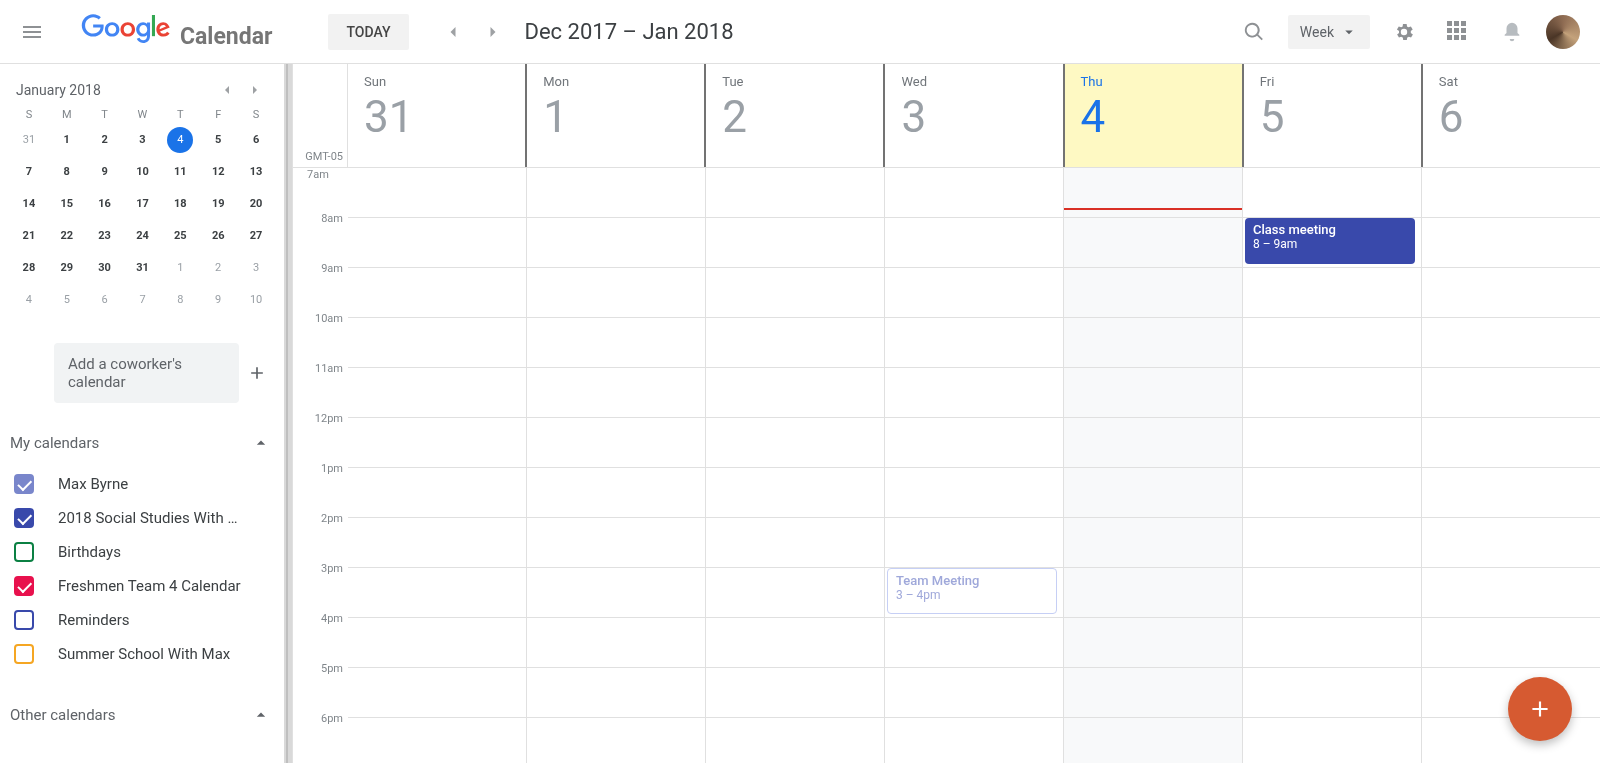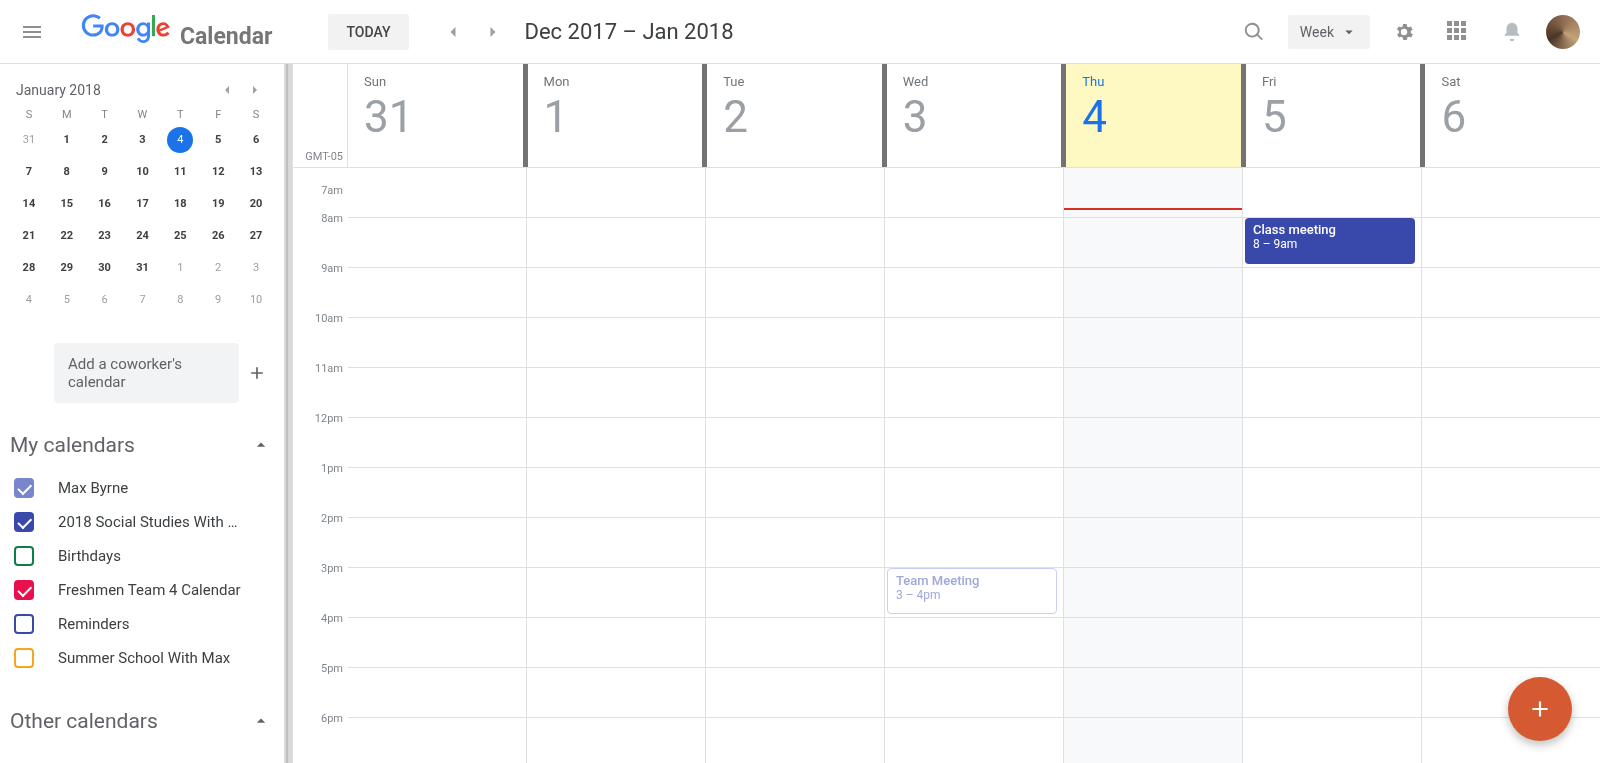--- a/index.html
+++ b/index.html
@@ -54,49 +54,49 @@
   .mini-day.today { background:#1a73e8; color:#fff; border-radius:50%; width:26px; height:26px; }
 
   
   .addrow { display:flex; align-items:center; margin-top:30px;padding-left:44px; }
   .addbox { flex:1; background:#f1f3f4; color:#5f6368; font-size:15px; padding:12px 14px; border-radius:4px; }
   .plus { width:36px; display:flex; justify-content:center; cursor:pointer; }
   .plus svg { width:20px; height:20px; fill:#5f6368; }
 
   
   .sect-head { display:flex; align-items:center; margin-top:30px; padding-right:4px; }
-  .sect-head .t { font-size:21px; color:#5f6368; flex:1; }
+  .sect-head .t { font-size:15px; color:#5f6368; flex:1; }
   .sect-head svg { width:20px; height:20px; fill:#5f6368; cursor:pointer; }
   .cal-list { margin-top:14px; }
   .cal-item { display:flex; align-items:center; height:34px; cursor:pointer; }
   .cb { width:20px; height:20px; border-radius:4px; border:2px solid; margin-right:24px; display:flex; align-items:center; justify-content:center; flex-shrink:0; margin-left:4px;}
   .cb.checked::after { content:""; width:6px; height:11px; border:solid #fff; border-width:0 2.5px 2.5px 0; transform:rotate(45deg) translateY(-1px); }
   .cal-item .name { font-size:15px; color:#3c4043; white-space:nowrap; overflow:hidden; text-overflow:ellipsis; }
   .sect-head.other { margin-top:34px; }
 
   
   .week { flex:1; display:flex; flex-direction:column; position:relative; }
   .dayhead { display:flex; height:104px; border-bottom:1px solid #e0e0e0; }
   .tzcol { width:55px; border-right:1px solid #e0e0e0; display:flex; align-items:flex-end; justify-content:flex-end; padding:0 4px 4px 0; font-size:11px; color:#80868b; }
-  .dcol { flex:1; border-right:5px solid #737373; padding:10px 0 0 16px; }
+  .dcol { flex:1; border-right:2px solid #737373; padding:10px 0 0 16px; }
   .dcol:last-child { border-right:none; }
   .dow { font-size:13px; color:#70757a; font-weight:400; }
   .dnum { font-size:44px; color:#9aa0a6; font-weight:400; line-height:48px; margin-top:4px; }
   .dcol.today .dow, .dcol.today .dnum { color:#1a73e8; }
   .dcol.today { background:#fef9c3; }
 
   .gridwrap { flex:1; overflow:hidden; position:relative; }
   .hours { position:absolute; left:0; top:0; width:100%; }
   .hourrow { height:50px; display:flex; }
   .hourlabel { width:55px; text-align:right; padding-right:5px; font-size:11px; color:#80868b; position:relative; top:-6px; }
   .cells { flex:1; display:flex; }
   .cell { flex:1; border-right:1px solid #e0e0e0; border-bottom:1px solid #e0e0e0; position:relative; }
   .cell:last-child { border-right:none; }
   .cell.today { background:#f8f9fa; }
-  .firstlabelrow .hourlabel{ top:16px;}
+  .firstlabelrow .hourlabel{ top:0;text-align:center;}
 
   .event { position:absolute; left:2px; right:6px; border-radius:4px; padding:4px 8px; color:#fff; font-size:13px; }
   .event .etitle { font-weight:500; }
   .event .etime { font-size:12px; }
   .event.solid { background:#3949ab; }
   .event.outline { background:#fff; border:1px solid #c6cff5; color:#9fa8da; }
 
   .nowline { position:absolute; height:2px; background:#d93025; left:0; right:0; }
 
   

